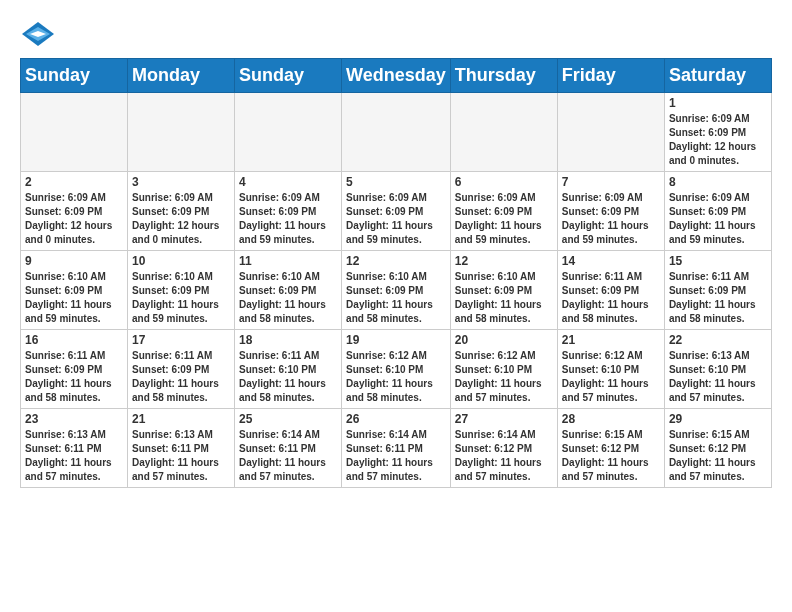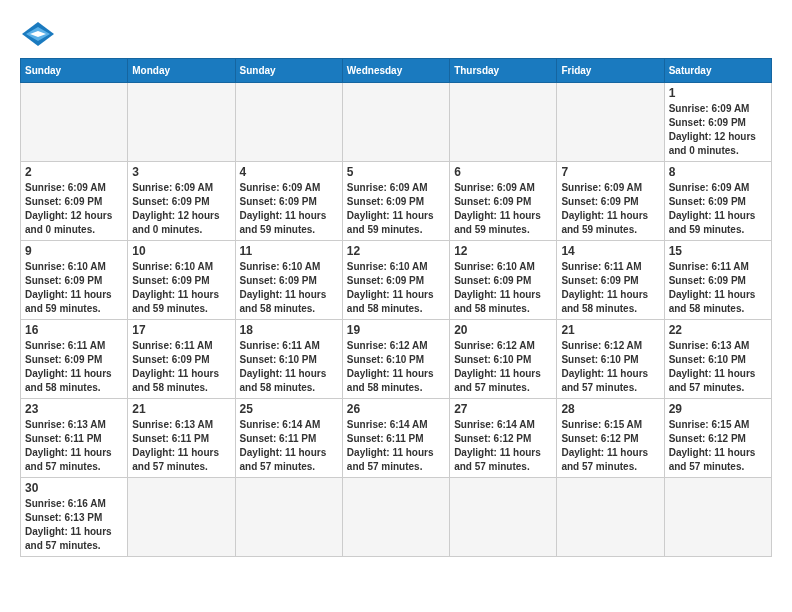--- a/index.html
+++ b/index.html
@@ -47,21 +47,21 @@
       color: #555;
     }
     .calendar {
       width: 100%;
       border-collapse: collapse;
       border: 1px solid #ccc;
     }
     .calendar th {
       background-color: #1a7abf;
       color: #fff;
-      font-size: 10px;
+      font-size: 18px;
       font-weight: bold;
       padding: 6px 4px;
       text-align: left;
       border: 1px solid #1565a0;
     }
     .calendar td {
       border: 1px solid #ccc;
       vertical-align: top;
       padding: 3px 4px;
       width: 107px;
@@ -336,29 +336,14 @@
 and 57 minutes.</div>
         </td>
         <td>
           <div class="day-number">29</div>
           <div class="day-info" style="white-space: pre-line;">Sunrise: 6:15 AM
 Sunset: 6:12 PM
 Daylight: 11 hours
 and 57 minutes.</div>
         </td>
       </tr>
-      <tr class="last-row">
-        <td class="has-data">
-          <div class="day-number">30</div>
-          <div class="day-info" style="white-space: pre-line;">Sunrise: 6:16 AM
-Sunset: 6:13 PM
-Daylight: 11 hours
-and 57 minutes.</div>
-        </td>
-        <td class="empty"></td>
-        <td class="empty"></td>
-        <td class="empty"></td>
-        <td class="empty"></td>
-        <td class="empty"></td>
-        <td class="empty"></td>
-      </tr>
     </tbody>
 </table>
 
 </body></html>

